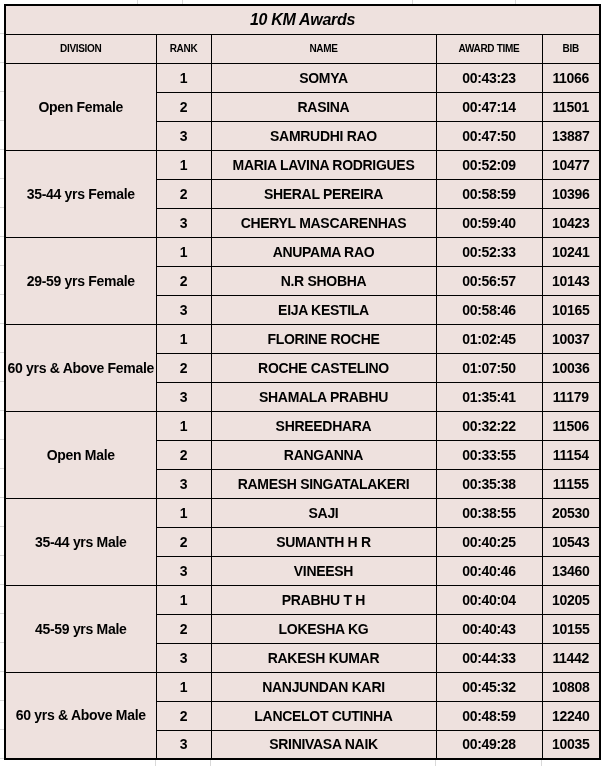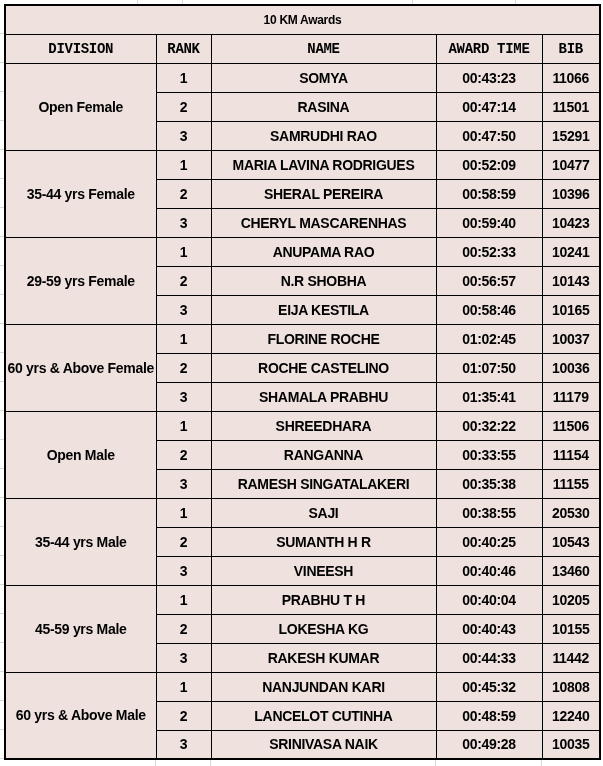--- a/index.html
+++ b/index.html
@@ -41,24 +41,25 @@
     color: #000000;
     padding: 0;
     white-space: nowrap;
     overflow: hidden;
     letter-spacing: -0.3px;
     background: var(--cell-bg);
   }
   tr { height: 29px; }
   .title-row td {
     background: var(--title-bg);
-    font-size: 12px;
+    font-size: 16px;
     letter-spacing: 0;
-  }
-  .header-row th { font-size: 14px; font-family: Liberation Mono, monospace; }
+    font-style: italic;
+  }
+  .header-row th { font-size: 10px; }
   tbody td { font-size: 14px; }
   td.division { letter-spacing: -0.5px; margin-top: 36px; }
   .stub { position: absolute; background: var(--gridline-color); }
   .stub.v { width: 1px; }
   .stub.h { height: 1px; width: 4px; left: 0; }
 </style>
 </head>
 <body>
 
 <div class="canvas" id="canvas">
@@ -93,21 +94,21 @@
         <tr>
           <td>2</td>
           <td>RASINA</td>
           <td>00:47:14</td>
           <td>11501</td>
         </tr>
         <tr>
           <td>3</td>
           <td>SAMRUDHI RAO</td>
           <td>00:47:50</td>
-          <td>15291</td>
+          <td>13887</td>
         </tr>
         <tr>
           <td rowspan="3" class="division">35-44 yrs Female</td>
           <td>1</td>
           <td>MARIA LAVINA RODRIGUES</td>
           <td>00:52:09</td>
           <td>10477</td>
         </tr>
         <tr>
           <td>2</td>

